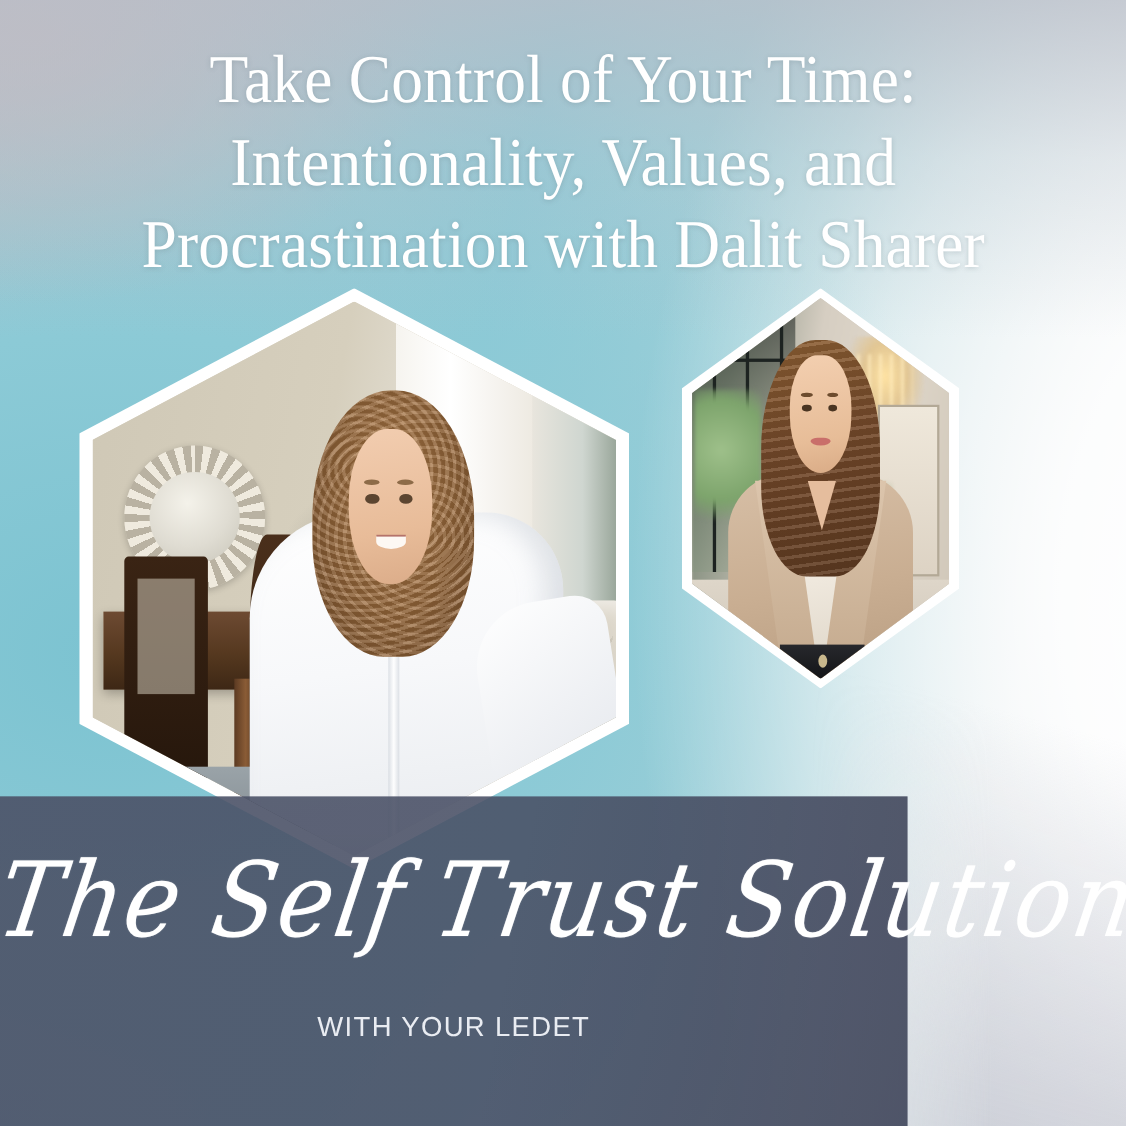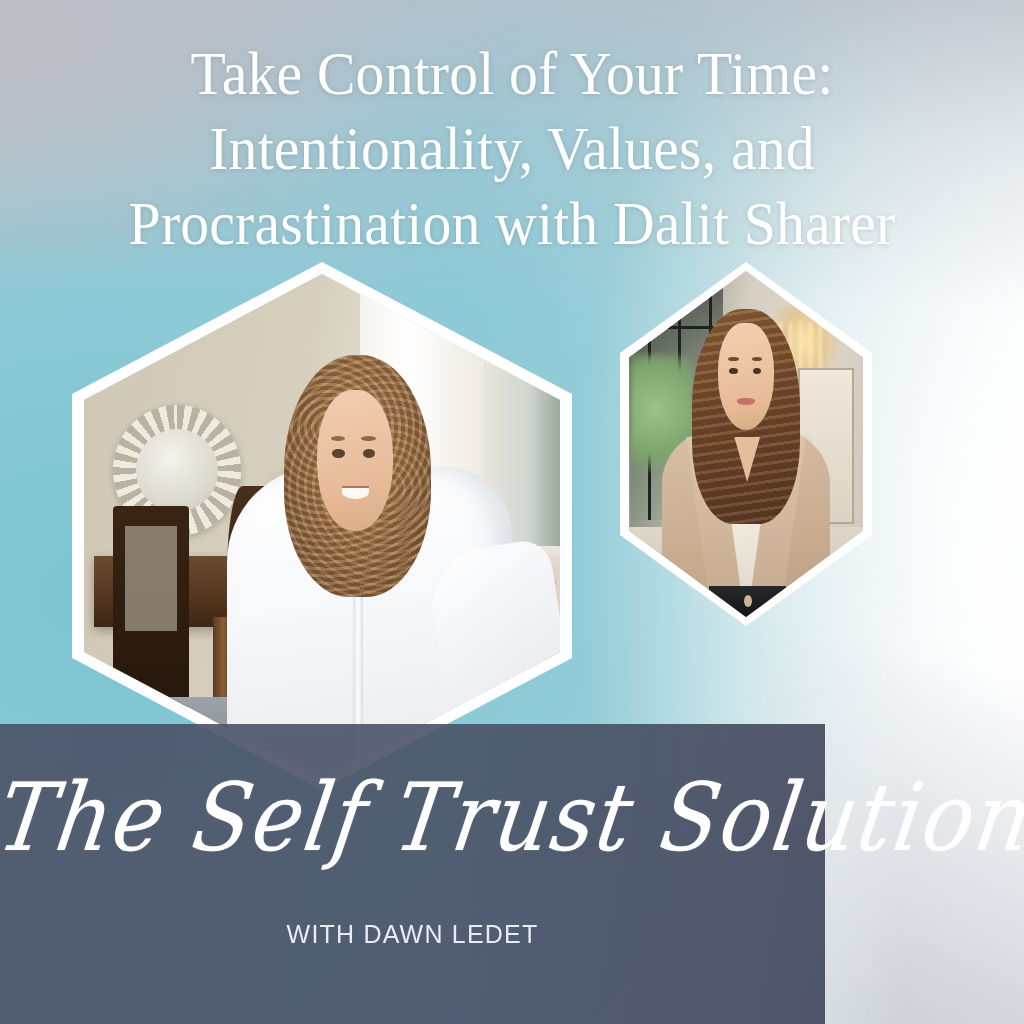--- a/index.html
+++ b/index.html
@@ -466,17 +466,17 @@
         </div>
         <div class="pb-vneck"></div>
       </div>
     </div>
   </div>
 
   <div class="banner">
     <div class="banner-shade"></div>
     <div class="script">The Self Trust Solution</div>
     <div class="tagline">
-      <span>WITH DAWN LEDET</span>
+      <span>WITH YOUR LEDET</span>
     </div>
   </div>
 
 </div>
 
 </body></html>

